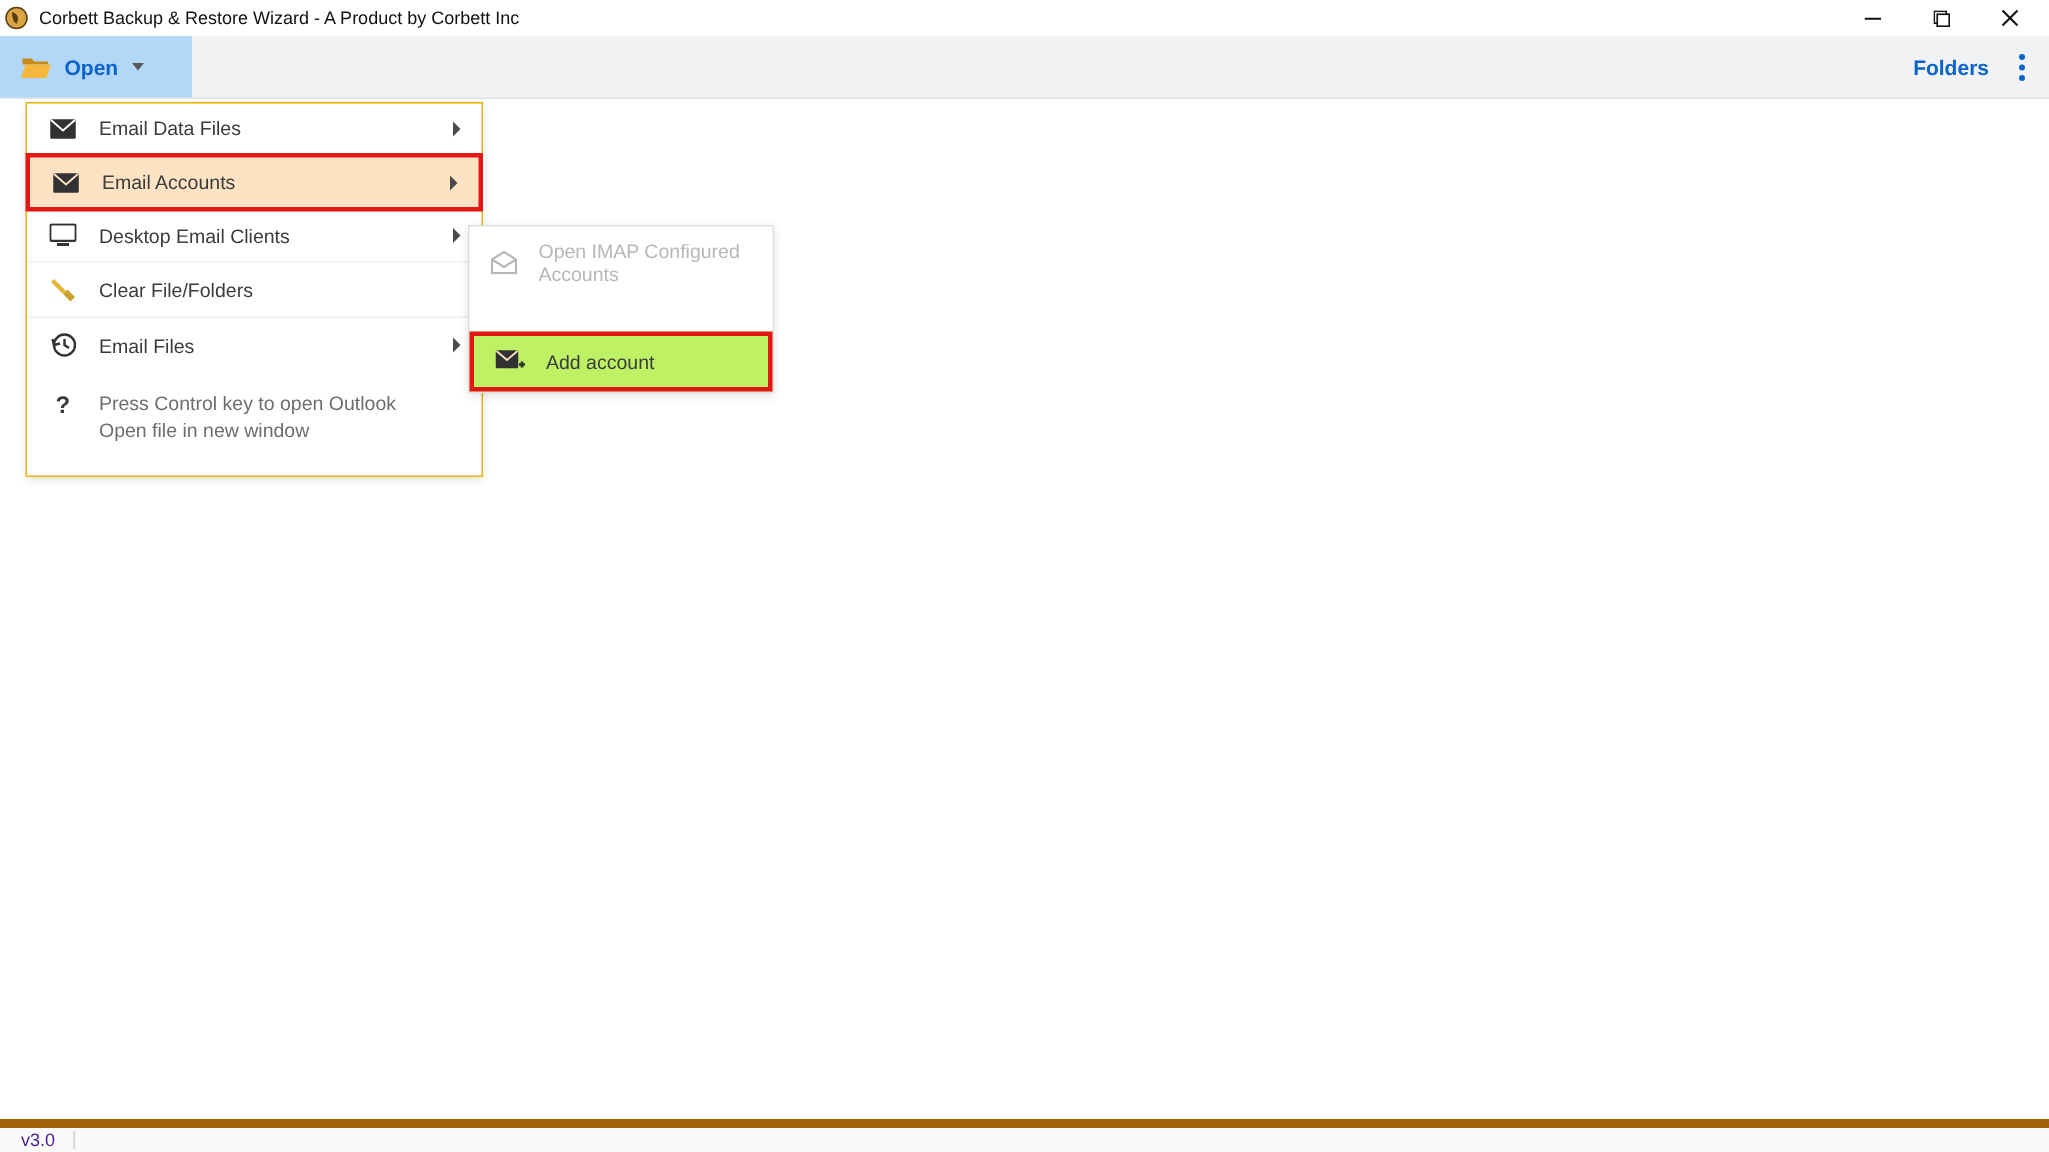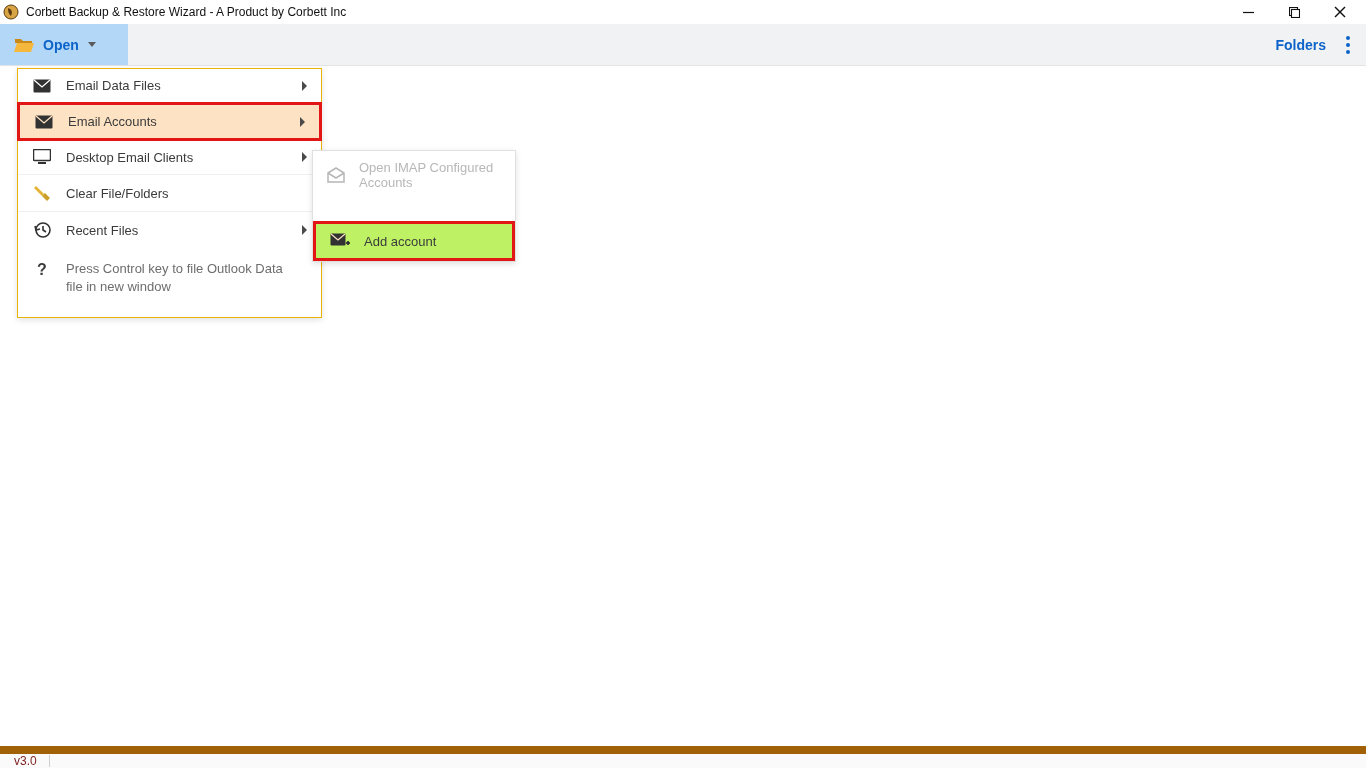--- a/index.html
+++ b/index.html
@@ -151,27 +151,27 @@
 .sub-divider { height: 22px; }
 .sub-item.highlight {
   background: #bef264;
   border: 3px solid #e31616;
 }
 
 .statusbar {
   position: absolute;
   bottom: 0; left: 0; right: 0;
   height: 22px;
-  border-top: 8px solid #a16207;
+  border-top: 6px solid #a16207;
   background: #fafafa;
   display: flex;
   align-items: center;
   padding: 0 14px;
   font-size: 12px;
-  color: #7f1d1d;
+  color: #4c1d95;
 }
 .statusbar .sep {
   width: 1px; height: 12px; background: #cfcfcf; margin: 0 12px;
 }
 </style>
 </head>
 <body>
 
 <div class="titlebar">
   <span class="app-icon">
@@ -267,30 +267,30 @@
     <span class="mi-label">Clear File/Folders</span>
   </div>
   <div class="menu-item no-bd">
     <span class="mi-icon">
       <svg width="18" height="18" viewBox="0 0 18 18">
           <circle cx="10" cy="9" r="7" fill="none" stroke="#323232" stroke-width="1.6"></circle>
           <path d="M10 5 v4 l3 2" fill="none" stroke="#323232" stroke-width="1.6"></path>
           <path d="M2 5 l1 4 l4 -1" fill="none" stroke="#323232" stroke-width="1.6"></path>
         </svg>
     </span>
-    <span class="mi-label">Recent Files</span>
+    <span class="mi-label">Email Files</span>
     <span class="arrow-r"></span>
   </div>
   <div class="hint-item">
     <span class="mi-icon">
       <svg width="14" height="18" viewBox="0 0 14 18">
           <text x="2" y="15" font-size="16" font-weight="bold" fill="#3a3a3a">?</text>
         </svg>
     </span>
-    <span class="hint-text">Press Control key to file Outlook Data file in new window</span>
+    <span class="hint-text">Press Control key to open Outlook Open file in new window</span>
   </div>
 </div>
 
 <div class="submenu-panel">
   <div class="sub-item disabled">
     <span class="mi-icon">
       <svg width="18" height="16" viewBox="0 0 18 16">
           <path d="M1 6 L9 1 L17 6 V15 H1z" fill="none" stroke="#b7b7b7" stroke-width="1.5"></path>
           <path d="M1 6 L9 11 L17 6" fill="none" stroke="#b7b7b7" stroke-width="1.5"></path>
         </svg>

